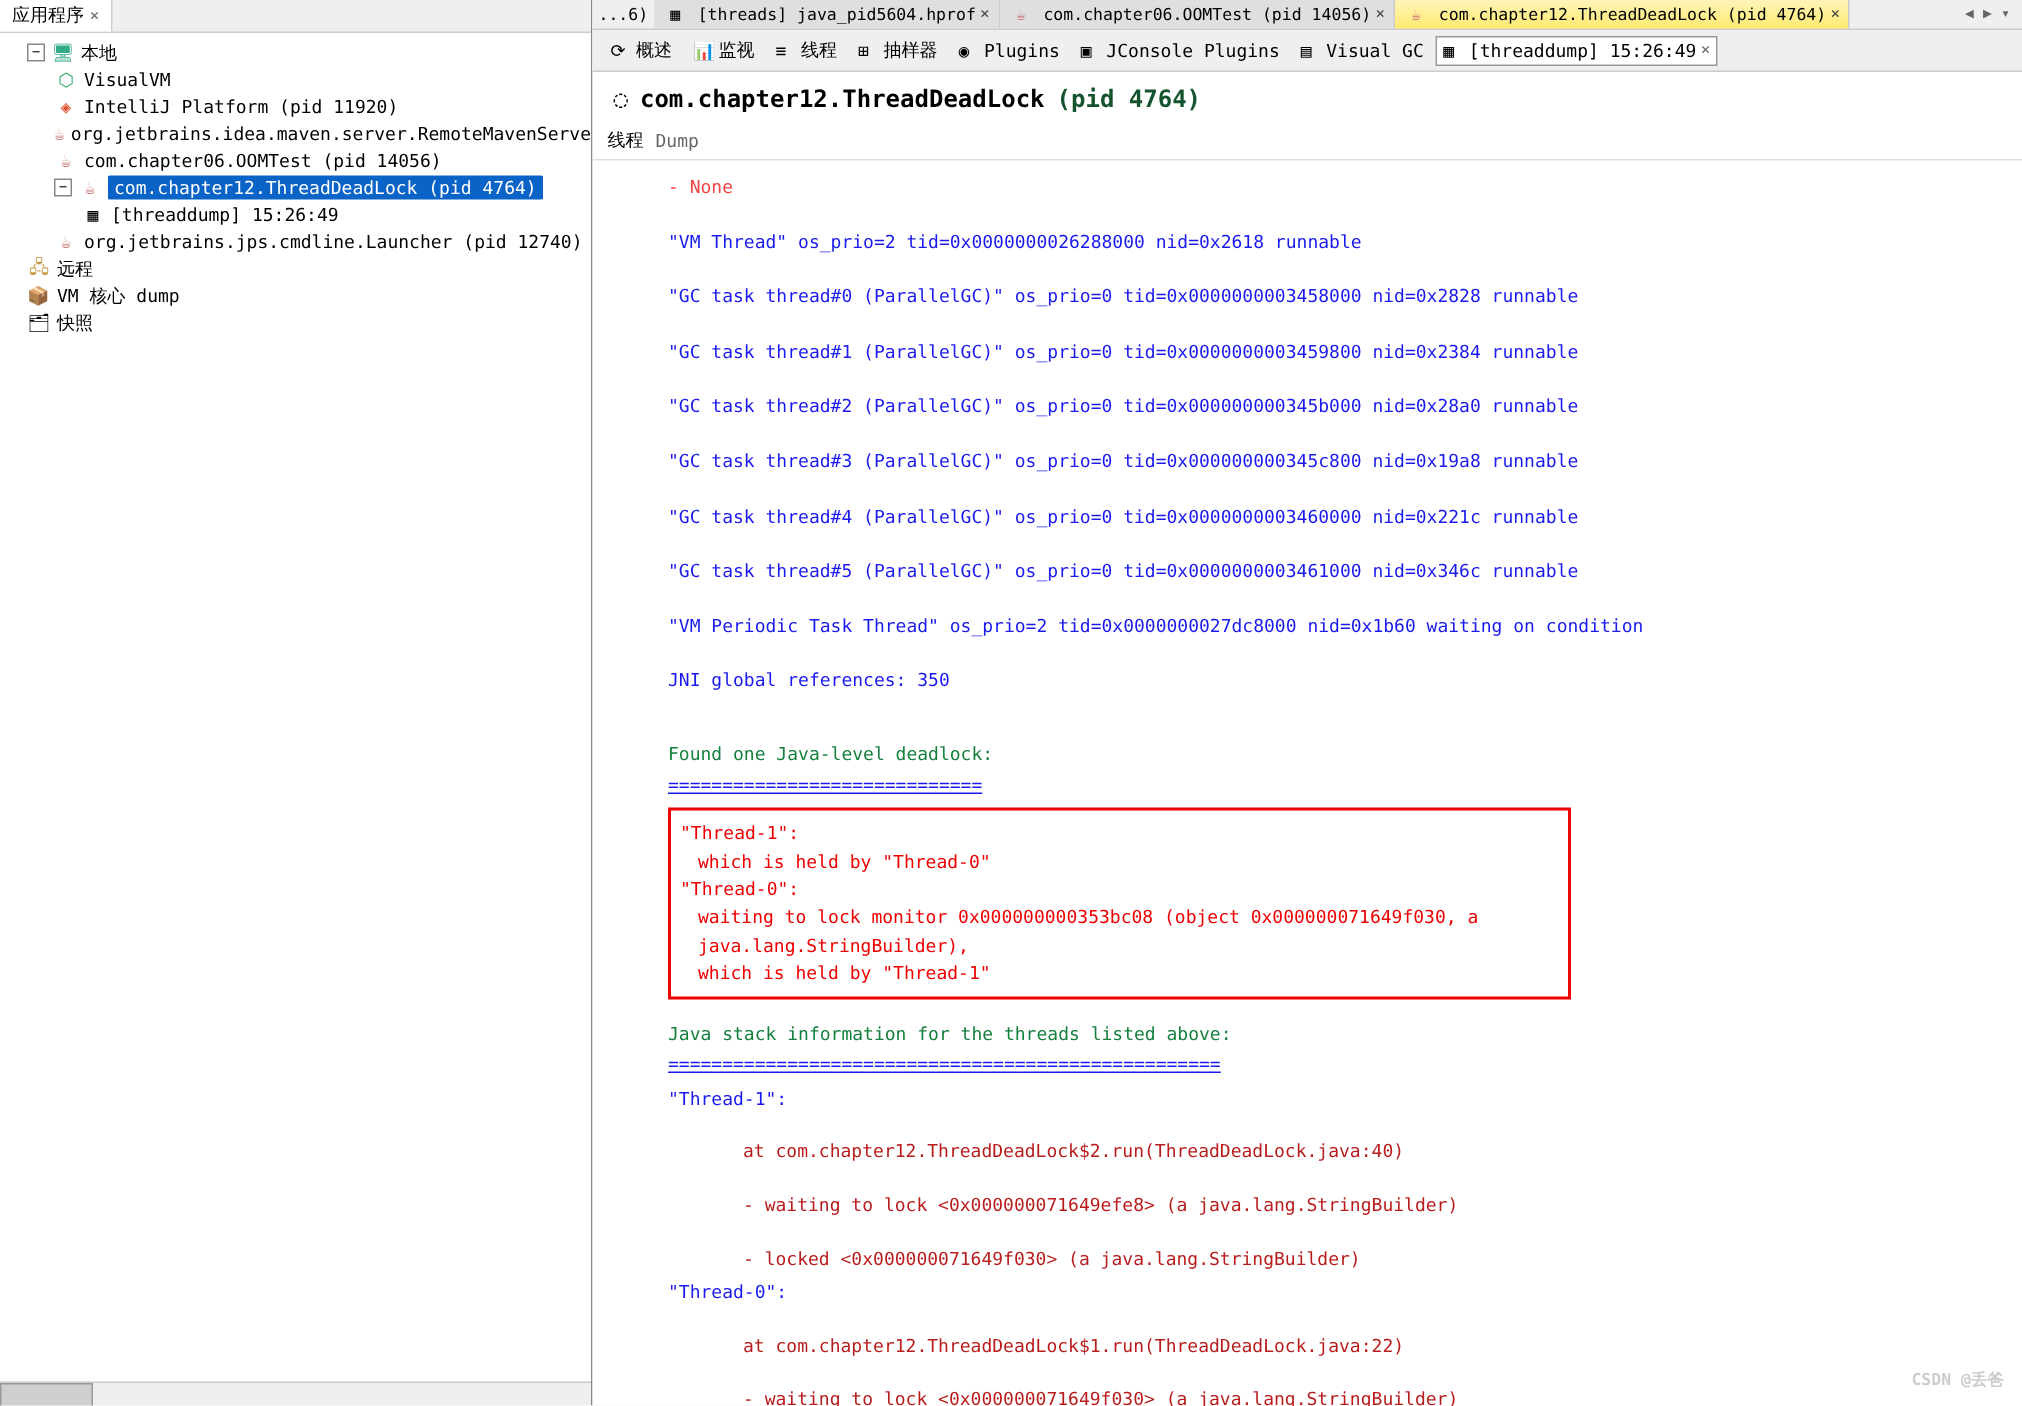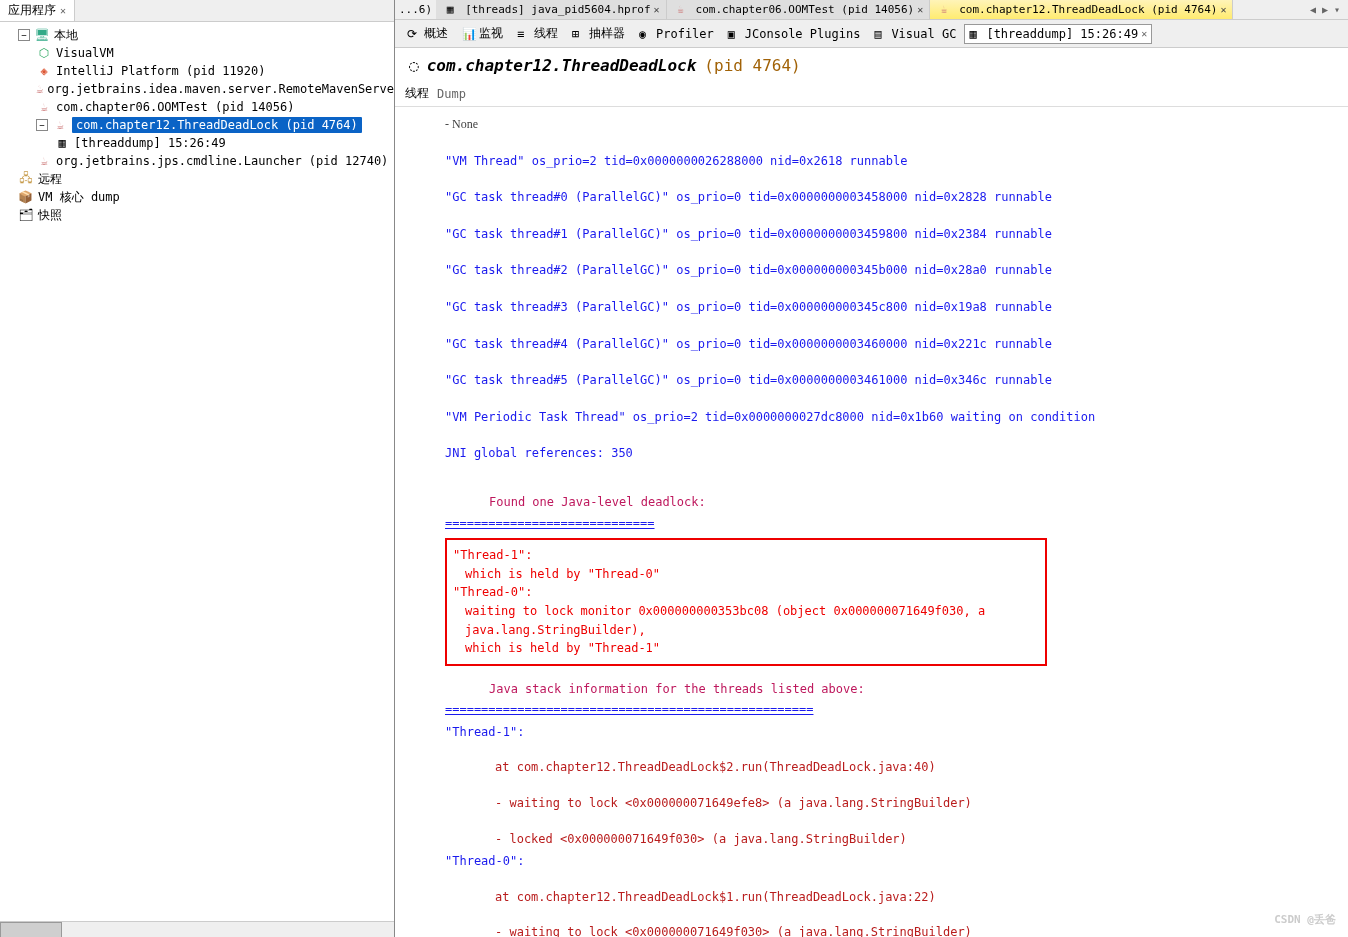--- a/index.html
+++ b/index.html
@@ -29,35 +29,35 @@
   .top-tab-active { background: linear-gradient(#fff4b8, #ffeb70); }
   .top-tab .tab-close { color: #444; }
   .nav-arrows { margin-left: auto; display: flex; gap: 6px; padding: 0 8px; font-size: 10px; color: #666; }
   
   .toolbar { display: flex; align-items: center; background: #efefef; height: 28px; border-bottom: 1px solid #ccc; padding: 0 6px; gap: 2px; font-size: 12px; }
   .tool-btn { display: flex; align-items: center; gap: 3px; padding: 2px 6px; cursor: pointer; border-radius: 2px; }
   .tool-icon { width: 14px; height: 14px; display: inline-block; }
   .threaddump-tab { display: flex; align-items: center; gap: 3px; padding: 2px 4px; background: #fff; border: 1px solid #999; }
   
   .title-row { display: flex; align-items: center; padding: 8px 14px; gap: 8px; font-size: 16px; }
-  .title-row .app-name { font-weight: bold; font-style: italic; }
-  .title-row .pid { color: #a16207; }
+  .title-row .app-name { font-weight: bold; }
+  .title-row .pid { color: #14532d; font-weight: bold; }
   
   .sub-tabs { display: flex; align-items: center; padding: 2px 10px 4px; font-size: 12px; gap: 8px; border-bottom: 1px solid #ddd; }
   
   .content { flex: 1; overflow: auto; padding: 8px 30px 0 50px; font-family: "SimSun", monospace; font-size: 12px; line-height: 1.55; }
-  .content .indent-red { color: #404040; padding-left: 0; font-family: Liberation Serif, serif; }
+  .content .indent-red { color: #ef4444; padding-left: 0; }
   .content .blue-line { color: #1a1aee; margin-top: 18px; }
   .content .separator { color: #1a1aee; text-decoration: underline; margin-top: 2px; margin-bottom: 2px; }
   .red-box { border: 2px solid #e00; padding: 6px 6px; margin-top: 6px; width: 602px; }
   .red-box * { color: #e00; }
   .red-indent { padding-left: 12px; }
   .stack-red { color: #b91c1c; padding-left: 50px; margin-top: 17px; }
   .thread-label-blue { color: #1a1aee; margin-top: 4px; }
-  .blue { color: #be185d; margin-left: 44px; }
+  .blue { color: #15803d; }
   
   .watermark { position: fixed; right: 12px; bottom: 10px; font-size: 11px; color: #ccc; font-weight: bold; }
   
   
   .ico-host { color: #c79b4a; }
   .ico-vis { color: #3a6; }
   .ico-intel { color: #d53; }
   .ico-java { color: #c77; }
   .ico-pc { color: #3a8; }
 </style>
@@ -162,21 +162,21 @@
       <div class="tool-btn">
           <span class="tool-icon">≡</span>
           <span>线程</span>
         </div>
       <div class="tool-btn">
           <span class="tool-icon">⊞</span>
           <span>抽样器</span>
         </div>
       <div class="tool-btn">
           <span class="tool-icon">◉</span>
-          <span>Profiler</span>
+          <span>Plugins</span>
         </div>
       <div class="tool-btn">
           <span class="tool-icon">▣</span>
           <span>JConsole Plugins</span>
         </div>
       <div class="tool-btn">
           <span class="tool-icon">▤</span>
           <span>Visual GC</span>
         </div>
       <div class="threaddump-tab">

